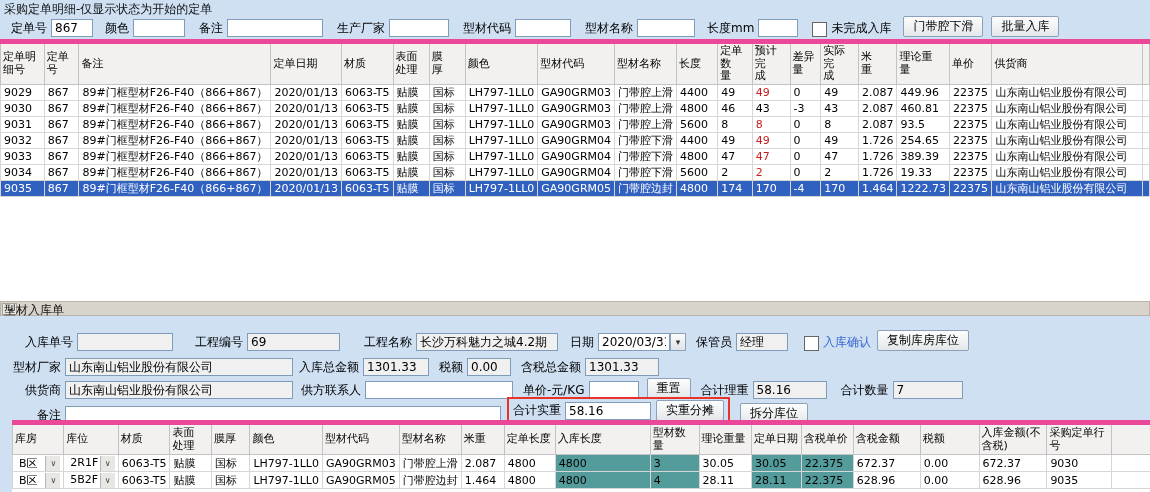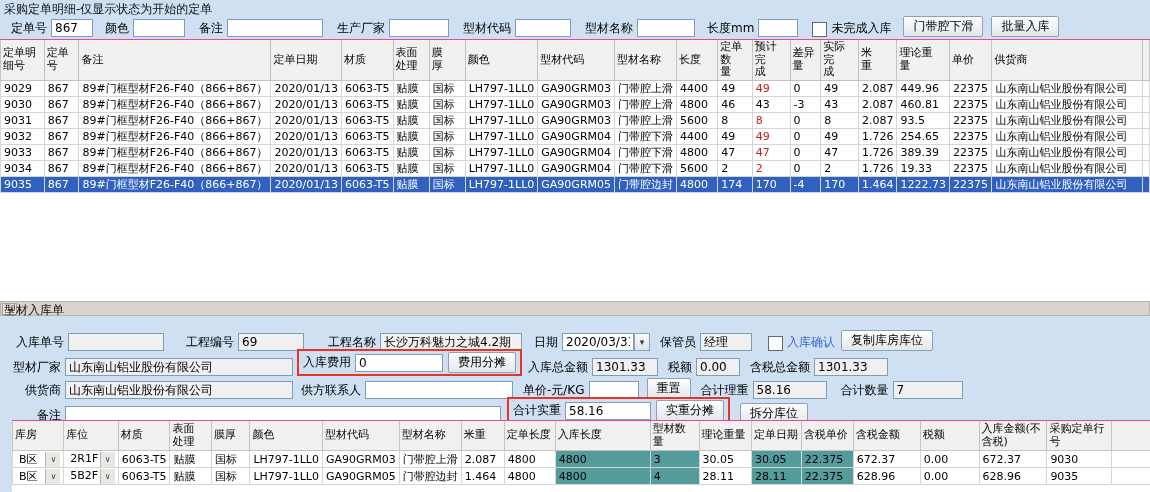--- a/index.html
+++ b/index.html
@@ -14,21 +14,21 @@
   .fld{height:18px;border:1px solid #7f9db9;background:#fff;font-size:12px;padding:0 3px;box-sizing:border-box;flex:none;font-family:"DejaVu Sans",sans-serif;}
   .fld.ro{background:#f0f0f0;}
   .btn{height:21px;border:1px solid #8ba0b9;background:linear-gradient(#fdfdfd,#e4e7ea);font-size:12px;padding:0 9px;flex:none;border-radius:2px;font-family:"DejaVu Sans",sans-serif;}
   .cb{width:13px;height:13px;border:1px solid #666;background:#fff;flex:none;display:inline-block;}
   .cb-lbl{padding-left:4px;flex:none;}
   .cb-lbl.blue{color:#3a66d0;}
   .redbox{display:flex;align-items:center;border:2px solid #e8322a;padding:1px 4px;flex:none;}
   .datebtn{width:16px;height:18px;border:1px solid #8ba0b9;background:linear-gradient(#fbfbfb,#dfe3e8);font-size:9px;line-height:16px;text-align:center;flex:none;box-sizing:border-box;color:#333;}
 
   
-  .gridwrap{position:absolute;background:#fff;border-top:1px solid #ec4899;overflow:hidden;}
+  .gridwrap{position:absolute;background:#fff;border-top:5px solid #ec4899;overflow:hidden;}
   table.grid{border-collapse:collapse;table-layout:fixed;font-size:11px;background:#fff;}
   table.grid th{background:#f2f1ef;border:1px solid #c3c3c3;border-top:none;font-weight:normal;font-size:11px;white-space:pre-line;padding:1px 2px;text-align:left;vertical-align:middle;line-height:1.15;overflow:hidden;}
   table.grid td{border:1px solid #d6d6d6;padding:0 3px;white-space:nowrap;overflow:hidden;font-size:11px;}
   #topGrid th{height:34px;}
   #topGrid td{height:15px;}
   #botGrid th{height:27px;}
   #botGrid td{height:16px;}
   tr.selected td{background:#3060c0 !important;color:#fff;}
   td.red{color:#c42020;}
   td.teal{background:#549c9c;}
@@ -283,45 +283,40 @@
         </tbody>
       </table>
     </div>
 
   <div class="hscroll" style="left:0;top:301px;width:1150px;height:15px;">
     <div class="sbtn">◄</div>
   </div>
 
   <div class="sec-title" style="top:302px;">型材入库单</div>
 
-  <div class="hrow" style="left:5px;top:330px;height:21px;">
+  <div class="hrow" style="left:14px;top:330px;height:21px;">
     <span class="lbl" style="width:52px;">入库单号</span>
     <input class="fld ro" style="width: 96px;" value="">
     <span class="lbl" style="width:56px;margin-left:14px;">工程编号</span>
-    <input class="fld ro" style="width: 66px;" value="69">
+    <input class="fld ro" style="width: 93px;" value="69">
     <span class="lbl" style="width:56px;margin-left:16px;">工程名称</span>
     <input class="fld ro" style="width: 142px;" value="长沙万科魅力之城4.2期">
     <span class="lbl" style="margin-left:12px;">日期</span>
     <input class="fld" style="width: 72px;" value="2020/03/31">
     <span class="datebtn">▾</span>
     <span class="lbl" style="margin-left:10px;">保管员</span>
     <input class="fld ro" style="width: 52px;" value="经理">
     <span class="cb" style="margin-left:16px;"></span>
     <span class="cb-lbl blue">入库确认</span>
     <button class="btn" style="margin-left:6px;">复制库房库位</button>
   </div>
 
   <div class="hrow" style="left:2px;top:353px;height:23px;">
     <span class="lbl" style="width:52px;">型材厂家</span>
     <input class="fld ro" style="width: 228px;" value="山东南山铝业股份有限公司">
-    <span class="redbox" style="margin-left:4px;">
-      <span class="lbl">入库费用</span>
-      <input class="fld" style="width: 88px;" value="0">
-      <button class="btn" style="margin-left:5px;">费用分摊</button>
-    </span>
     <span class="lbl" style="margin-left:6px;">入库总金额</span>
     <input class="fld ro" style="width: 66px;" value="1301.33">
     <span class="lbl" style="margin-left:10px;">税额</span>
     <input class="fld ro" style="width: 44px;" value="0.00">
     <span class="lbl" style="margin-left:10px;">含税总金额</span>
     <input class="fld ro" style="width: 74px;" value="1301.33">
   </div>
 
   <div class="hrow" style="left:2px;top:378px;height:21px;">
     <span class="lbl" style="width:52px;">供货商</span>

